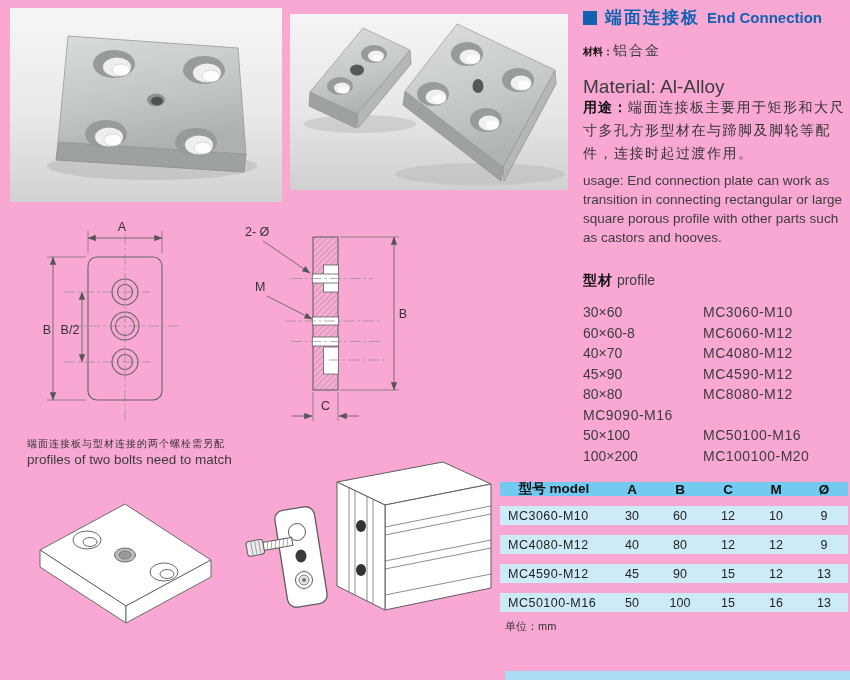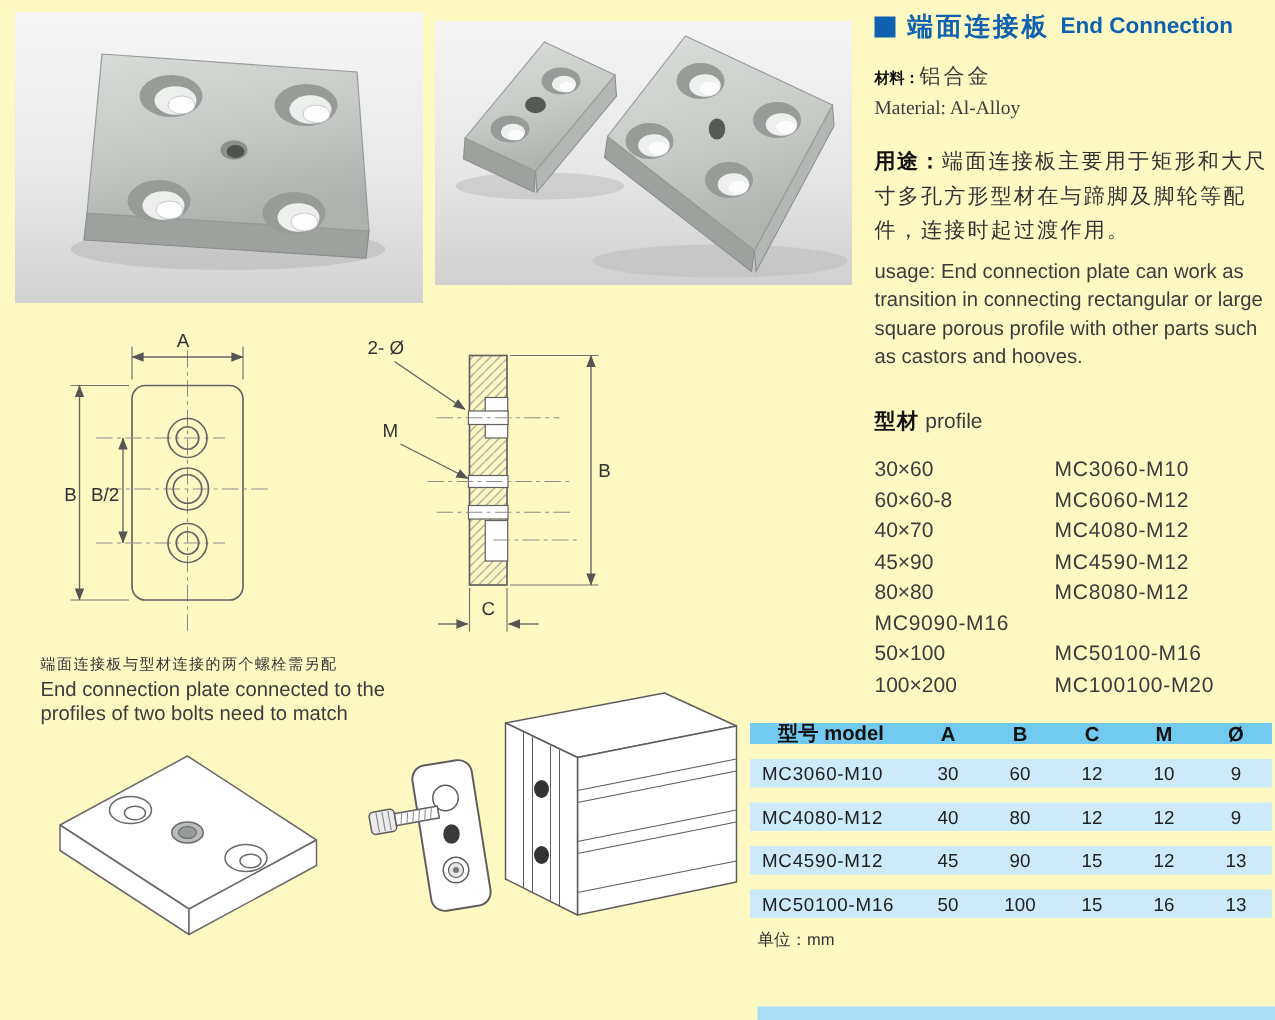--- a/index.html
+++ b/index.html
@@ -1,35 +1,35 @@
 <!DOCTYPE html>
 <html><head>
 <meta charset="utf-8">
 <style>
   * { margin:0; padding:0; box-sizing:border-box; }
   html,body { width:850px; height:680px; background:#fff; overflow:hidden;
               font-family:"Liberation Sans","DejaVu Sans",sans-serif; color:#3c3c3c; }
-  .page { position:relative; width:850px; height:680px; background:#fef9c3; }
+  .page { position:relative; width:850px; height:680px; background:#f9a8d4; }
 
   
   .photo { position:absolute; }
   .photo1 { left:10px; top:8px; width:272px; height:194px; }
   .photo2 { left:290px; top:14px; width:278px; height:176px; }
 
   
   .sec-title { position:absolute; left:583px; top:6px; display:flex; align-items:center; }
   .bullet { width:14px; height:14px; background:#0f62b0; margin-right:8px; }
   .title-zh { font-size:17px; font-weight:bold; color:#0f62b0; letter-spacing:2px; }
   .title-en { font-size:15px; font-weight:bold; color:#0f62b0; margin-left:7px; }
 
   .material { position:absolute; left:583px; top:42px; }
   .material .zh { font-size:14px; color:#222; }
   .material .zh b { font-size:10px; color:#111; }
   .material .zh span { letter-spacing:2px; color:#3c3c3c; }
-  .material .en { font-size:13px; margin-top:4px; color:#3c3c3c;font-family:Liberation Serif, serif; }
+  .material .en { font-size:19px; margin-top:16px; color:#3c3c3c; }
 
   .usage { position:absolute; left:583px; top:96px; width:272px; }
   .usage .zh { font-size:14px; line-height:23px; letter-spacing:1.5px; color:#333; }
   .usage .zh b { color:#111; letter-spacing:1px; }
   .usage .en { font-size:13.5px; line-height:19px; margin-top:6px; color:#3c3c3c; }
 
   .profiles { position:absolute; left:583px; top:272px; width:270px; }
   .profiles .heading { font-size:14px; margin-bottom:14px; }
   .profiles .heading b { color:#111; letter-spacing:1px; }
   .profiles .heading span { color:#3c3c3c; }
@@ -308,21 +308,20 @@
       <line class="thin" x1="80" y1="174" x2="80" y2="203"></line>
         <line class="thin" x1="105" y1="174" x2="105" y2="203"></line>
       <line class="dim" x1="59" y1="198" x2="79" y2="198" marker-end="url(#sv-ar)"></line>
       <line class="dim" x1="126" y1="198" x2="106" y2="198" marker-end="url(#sv-ar)"></line>
       <text class="dimtext" x="92.5" y="192" text-anchor="middle">C</text>
     </g>
   </svg>
 
   <div class="caption caption-bolts">
     <div class="cap-zh">端面连接板与型材连接的两个螺栓需另配</div>
-    <div class="cap-en">End connection plate connected to the</div>
     <div class="cap-en">profiles of two bolts need to match</div>
   </div>
 
   <svg class="iso-drawing" viewBox="0 0 215 122">
     <g stroke="#6a6a6a" stroke-width="1" fill="#fff" stroke-linejoin="round">
       <polygon points="25,60 110,14 196,70 111,116"></polygon>
       <polygon points="25,60 111,116 111,133 25,77"></polygon>
       <polygon points="111,116 196,70 196,87 111,133"></polygon>
     </g>
     <g stroke="#6a6a6a" stroke-width="1" fill="none">

